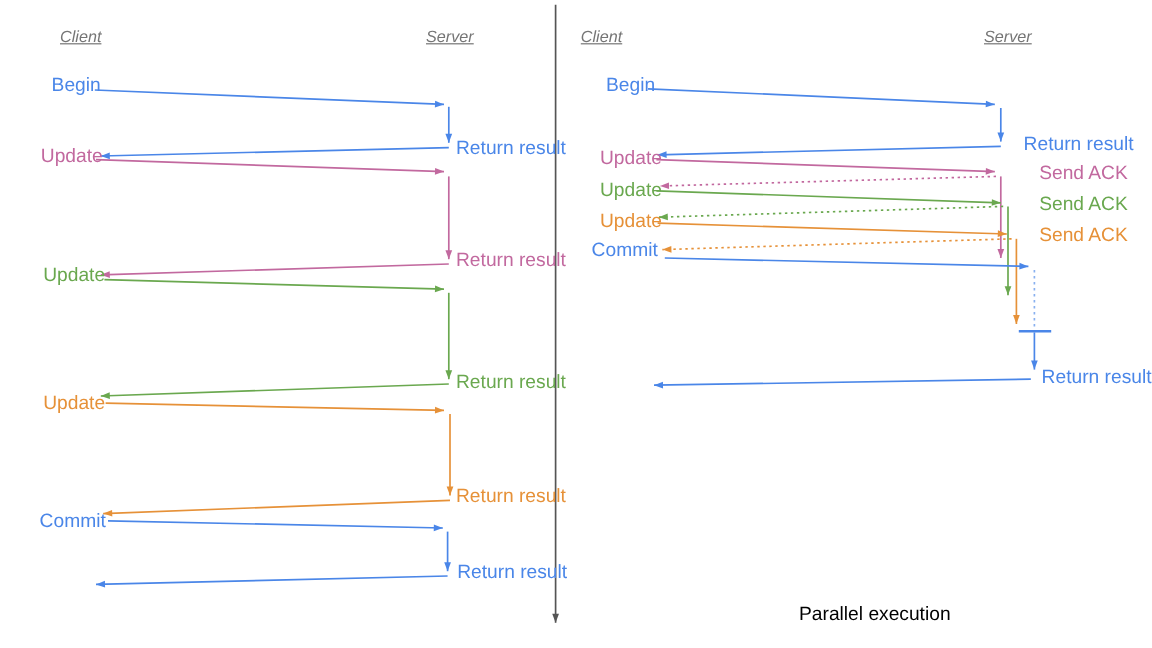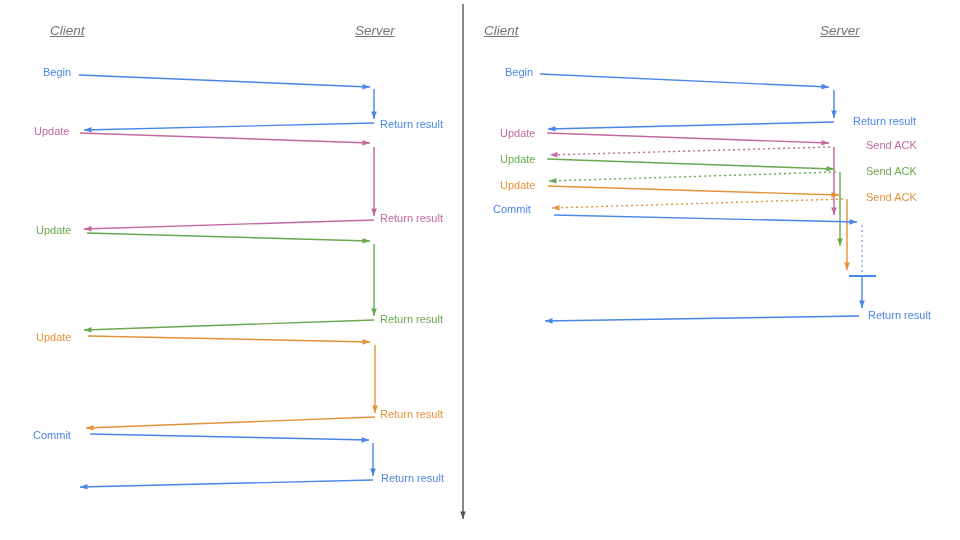--- a/index.html
+++ b/index.html
@@ -1,21 +1,21 @@
 <!DOCTYPE html>
 <html><head>
 <meta charset="utf-8">
 <style>
   html,body{margin:0;padding:0;background:#fff;}
   .canvas{
     position:relative;width:960px;height:540px;background:#ffffff;
     font-family:"Liberation Sans", sans-serif;overflow:hidden;
   }
   #diagram-svg{position:absolute;left:0;top:0;width:960px;height:540px;}
-  .lbl{position:absolute;font-size:11px;line-height:14px;white-space:nowrap;}
+  .lbl{position:absolute;font-size:16px;line-height:14px;white-space:nowrap;}
   .lane-header{position:absolute;font-size:13.5px;font-style:italic;color:#757575;white-space:nowrap;text-decoration:underline;}
   .panel-title{position:absolute;font-size:16px;color:#000;transform:translateX(-50%);white-space:nowrap;}
   .time-label{position:absolute;font-size:13px;color:#4c1d95;white-space:nowrap;margin-top:36px;}
 </style>
 </head>
 <body>
 
 <div class="canvas">
   <svg id="diagram-svg" xmlns="http://www.w3.org/2000/svg">
       <line x1="79" y1="75" x2="370" y2="87" stroke="#4a86e8" stroke-width="1.4"></line>
@@ -104,15 +104,16 @@
       <span class="lbl" style="left: 866px; top: 164px; color: rgb(106, 168, 79);">Send ACK</span>
       <span class="lbl" style="left: 866px; top: 190px; color: rgb(230, 145, 56);">Send ACK</span>
       <span class="lbl" style="left: 868px; top: 308px; color: rgb(74, 134, 232);">Return result</span>
     </div>
 
   <span class="lane-header" style="left:50px;top:23px;">Client</span>
   <span class="lane-header" style="left:355px;top:23px;">Server</span>
   <span class="lane-header" style="left:484px;top:23px;">Client</span>
   <span class="lane-header" style="left:820px;top:23px;">Server</span>
 
+  <span class="panel-title" style="left:729px;top:504px;">Parallel execution</span>
 
   <span class="time-label" style="left:449px;top:523px;">Time</span>
 </div>
 
 </body></html>

